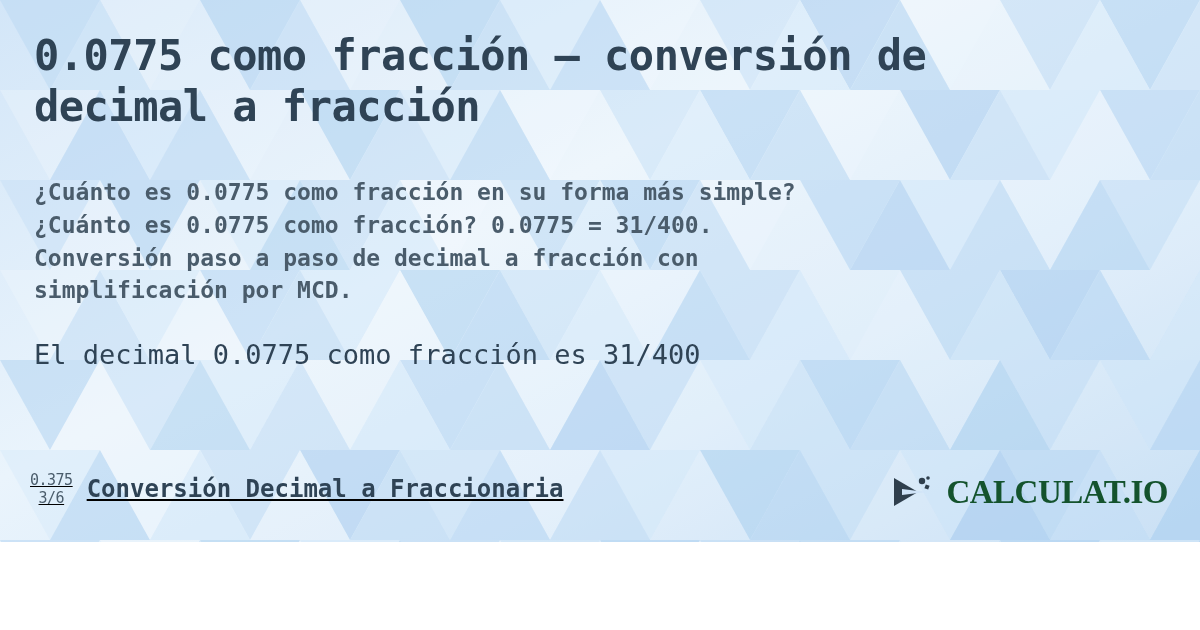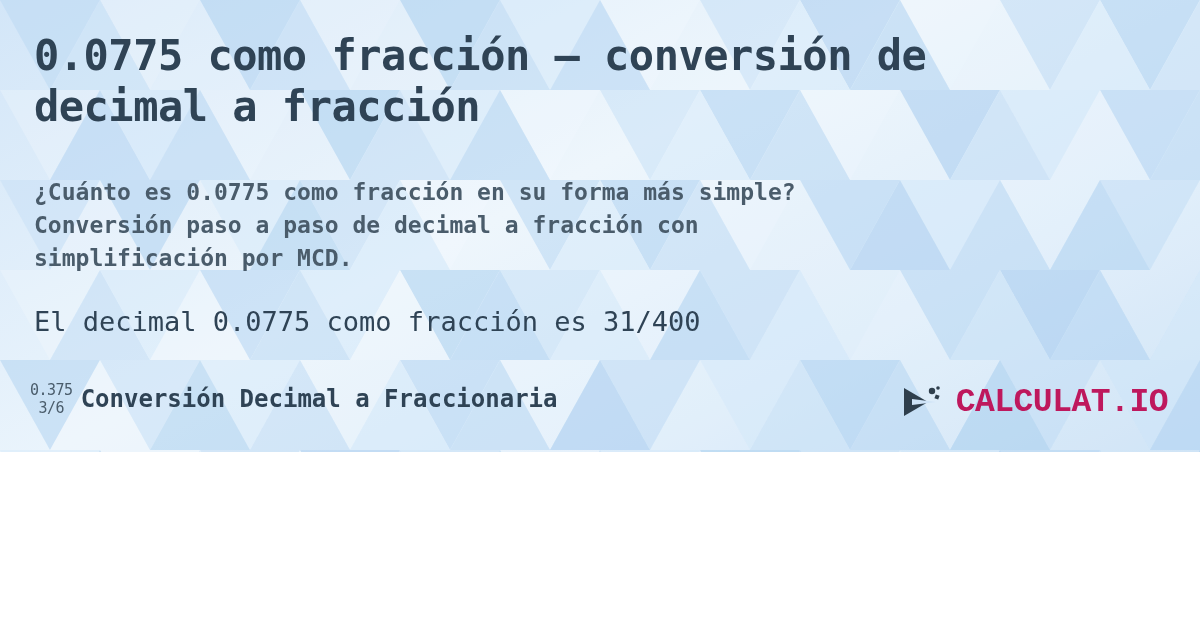--- a/index.html
+++ b/index.html
@@ -8,21 +8,21 @@
   }
   body {
     width: 1200px;
     height: 630px;
     font-family: "DejaVu Sans Mono", monospace;
     overflow: hidden;
   }
   #page {
     position: relative;
     width: 1200px;
-    height: 452px;
+    height: 542px;
     background: #cfe3f7;
     overflow: hidden;
   }
   
   #bg-mosaic {
     position: absolute;
     inset: 0;
     width: 1200px;
     height: 630px;
   }
@@ -68,21 +68,22 @@
     width: 1200px;
     height: 110px;
     z-index: 3;
   }
   #footer-left {
     position: absolute;
     left: 30px;
     bottom: 34px;
     display: flex;
     align-items: center;
-    gap: 8px;
+    gap: 14px;
+    text-decoration: underline;
   }
   #frac-icon {
     display: flex;
     flex-direction: column;
     align-items: center;
     justify-content: center;
     color: #4a5c6b;
     font-size: 15px;
     line-height: 1.25;
     font-weight: normal;
@@ -105,23 +106,23 @@
     gap: 8px;
   }
   #brand-mark {
     width: 46px;
     height: 40px;
     flex: 0 0 auto;
   }
   #brand-text {
     font-size: 33px;
     font-weight: bold;
-    color: #be185d;
+    color: #14532d;
     letter-spacing: -0.5px;
-    font-family: Liberation Mono, monospace;
+    font-family: Liberation Serif, serif;
   }
 </style>
 </head>
 <body>
 
 <div id="page">
 
   <svg id="bg-mosaic" viewBox="0 0 1200 630" preserveAspectRatio="none" aria-hidden="true">
     <defs>
       <linearGradient id="bgGrad" x1="0" y1="0" x2="1" y2="1">
@@ -310,20 +311,21 @@
       <polygon points="1150,630 1200,630 1200,540" fill="#b7d6f2"></polygon>
     </g>
   </svg>
 
   <div id="content">
 
     <h1 id="title">0.0775 como fracción – conversión de decimal a fracción</h1>
 
     <div id="summary">
       <span class="line">¿Cuánto es 0.0775 como fracción en su forma más simple?</span>
+      <span class="line">¿Cuánto es 0.0775 como fracción? 0.0775 = 31/400.</span>
       <span class="line">Conversión paso a paso de decimal a fracción con</span>
       <span class="line">simplificación por MCD.</span>
     </div>
 
     <div id="answer">El decimal 0.0775 como fracción es 31/400</div>
 
   </div>
 
   <div id="footer">
 

